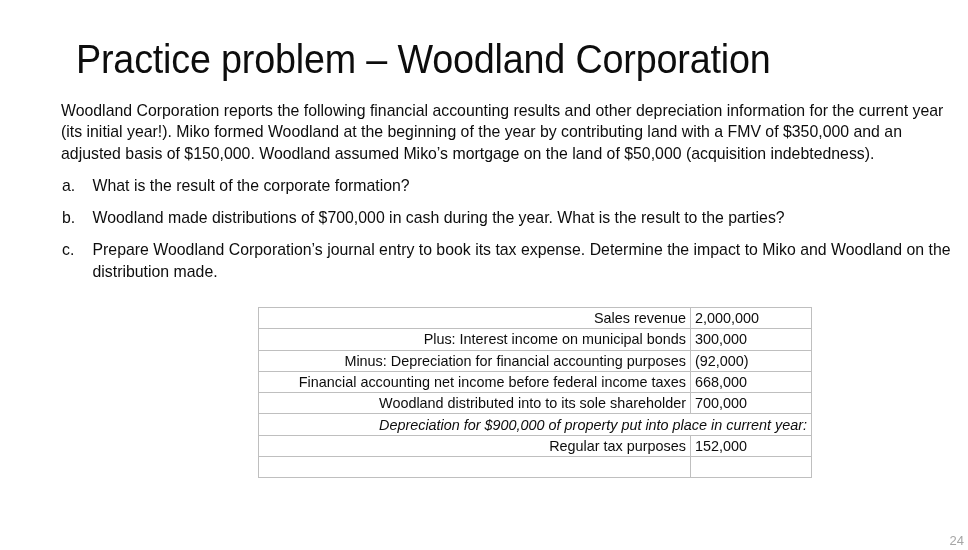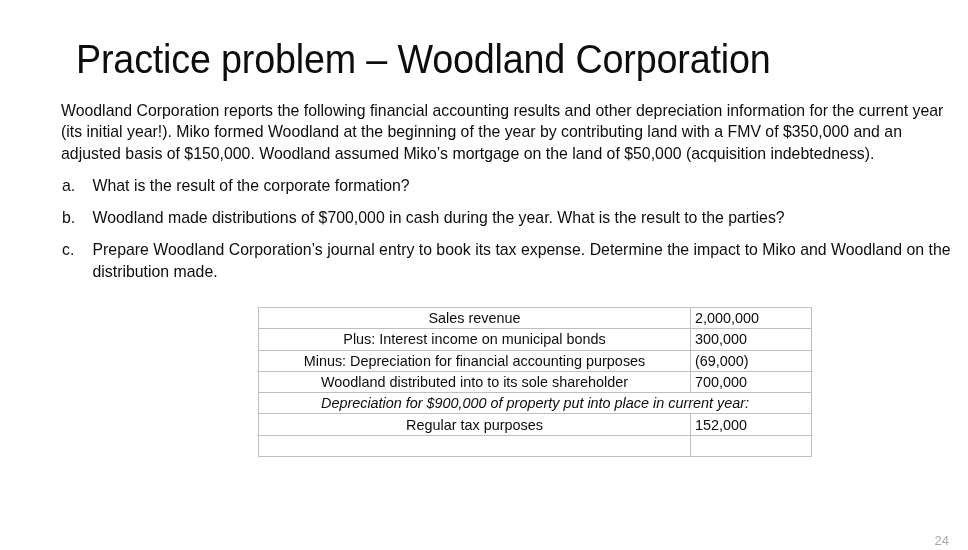--- a/index.html
+++ b/index.html
@@ -91,21 +91,21 @@
   }
   #fin-table tr { height: 21.3px; }
   #fin-table td {
     border: 1px solid #bfbfbf;
     padding: 0 4px;
     vertical-align: middle;
     line-height: 20px;
     white-space: nowrap;
     overflow: hidden;
   }
-  #fin-table td.lbl  { width: 423px; text-align: center; }
+  #fin-table td.lbl  { width: 423px; text-align: right; }
   #fin-table td.val  { width: 112px; text-align: left; }
 
   
   td.lbl.indent  { padding-left: 54px; }
   td.lbl.indent2 { padding-left: 30px; }
 
   
   td.span-full { width: 535px; text-align: left; font-style: italic; }
 
   
@@ -114,21 +114,21 @@
   
   td.val.inset { padding-right: 11px; }
 
   
   tr.blank td { border-left: 1px solid #bfbfbf; border-right: 1px solid #bfbfbf;
                 border-top: 1px solid #bfbfbf; border-bottom: 1px solid #bfbfbf; }
 
   
   #page-number {
     position: absolute;
-    right: 19px;
+    right: 4px;
     bottom: 2px;
     font-family: "Liberation Sans", sans-serif;
     font-size: 13px;
     color: #a6a6a6;
     text-align: center;
   }
 </style>
 </head>
 <body>
 
@@ -151,21 +151,25 @@
       <tr>
         <td class="lbl">Sales revenue</td>
         <td class="val">2,000,000</td>
       </tr>
       <tr>
         <td class="lbl">Plus: Interest income on municipal bonds</td>
         <td class="val">300,000</td>
       </tr>
       <tr>
         <td class="lbl">Minus: Depreciation for financial accounting purposes</td>
-        <td class="val">(69,000)</td>
+        <td class="val">(92,000)</td>
+      </tr>
+      <tr class="subtotal">
+        <td class="lbl">Financial accounting net income before federal income taxes</td>
+        <td class="val">668,000</td>
       </tr>
       <tr>
         <td class="lbl">Woodland distributed into to its sole shareholder</td>
         <td class="val inset">700,000</td>
       </tr>
       <tr>
         <td class="lbl span-full" colspan="2">Depreciation for $900,000 of property put into place in current year:</td>
       </tr>
       <tr>
         <td class="lbl indent2">Regular tax purposes</td>

